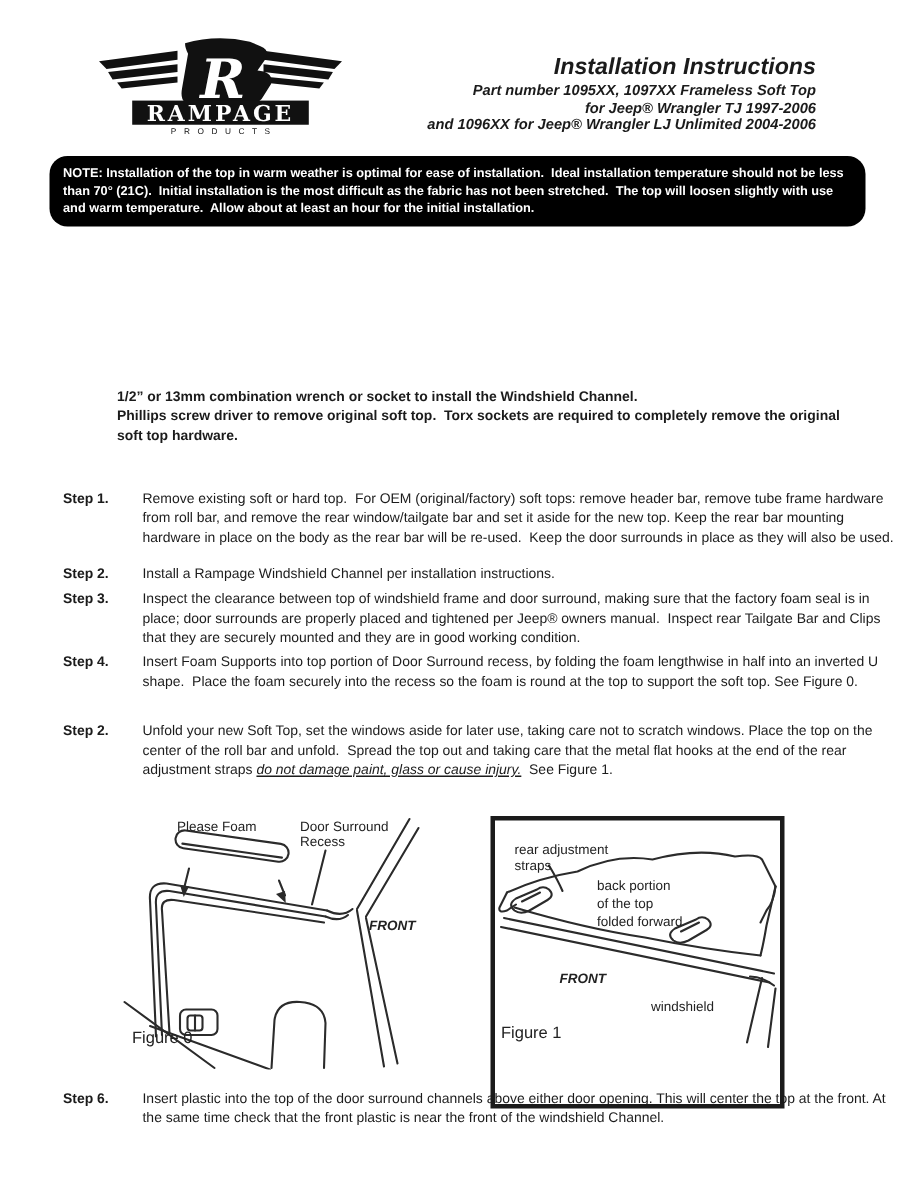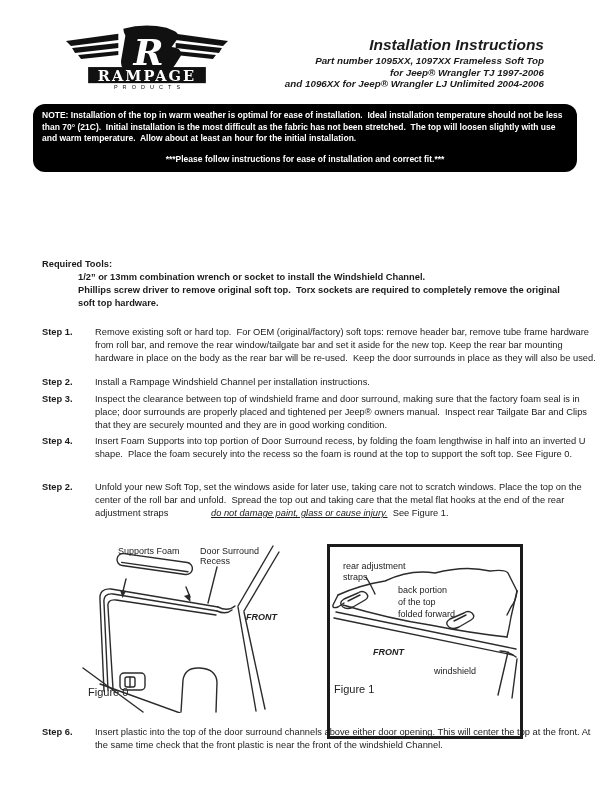--- a/index.html
+++ b/index.html
@@ -24,21 +24,21 @@
   .sec{position:absolute;left:42px;font-weight:bold;font-size:9.3px;line-height:13px;}
   .sec-items{margin-left:36px;width:500px;}
   .sec-item{white-space:pre-wrap;}
   .sec-included{top:190px;}
   .sec-tools{top:258px;}
 
   
   .step{position:absolute;left:42px;display:flex;font-size:9.3px;line-height:13px;}
   .step-label{width:53px;flex:none;font-weight:bold;}
   .step-text{width:505px;white-space:pre-wrap;}
-  .emph{font-style:italic;text-decoration:underline;margin-left:40px;}
+  .emph{font-style:italic;text-decoration:underline;}
 
   
   .fig{position:absolute;}
   .fig svg{position:absolute;left:0;top:0;}
   .flabel{position:absolute;font-size:9px;line-height:10px;color:#222;white-space:nowrap;}
   .flabel.front{font-weight:bold;font-style:italic;}
   .fcaption{position:absolute;font-size:11px;color:#222;white-space:nowrap;}
   .fig0{left:80px;top:543px;width:235px;height:170px;}
   .fig1{left:327px;top:544px;width:196px;height:195px;border:3px solid #1b1b1b;box-sizing:border-box;}
   .draw{stroke:#2b2b2b;stroke-width:1.4;fill:none;stroke-linecap:round;stroke-linejoin:round;}
@@ -67,26 +67,24 @@
 
   <div class="titleblock">
     <div class="doc-title">Installation Instructions</div>
     <div class="doc-sub">Part number 1095XX, 1097XX Frameless Soft Top</div>
     <div class="doc-sub">for Jeep® Wrangler TJ 1997-2006</div>
     <div class="doc-sub">and 1096XX for Jeep® Wrangler LJ Unlimited 2004-2006</div>
   </div>
 
   <div class="notebox">
     <div class="note-body">NOTE: Installation of the top in warm weather is optimal for ease of installation.  Ideal installation temperature should not be less than 70° (21C).  Initial installation is the most difficult as the fabric has not been stretched.  The top will loosen slightly with use and warm temperature.  Allow about at least an hour for the initial installation.</div>
-    <div class="note-footer">***Please follow instructions for ease of installation and correct fit.***</div>
   </div>
 
 
   <div class="sec sec-tools">
-    <div class="sec-heading">Required Tools:</div>
     <div class="sec-items">
       <div class="sec-item">1/2” or 13mm combination wrench or socket to install the Windshield Channel.</div>
       <div class="sec-item">Phillips screw driver to remove original soft top.  Torx sockets are required to completely remove the original soft top hardware.</div>
     </div>
   </div>
 
   <div class="step" style="top:326px">
     <div class="step-label">Step 1.</div>
     <div class="step-text">Remove existing soft or hard top.  For OEM (original/factory) soft tops: remove header bar, remove tube frame hardware from roll bar, and remove the rear window/tailgate bar and set it aside for the new top. Keep the rear bar mounting hardware in place on the body as the rear bar will be re-used.  Keep the door surrounds in place as they will also be used.</div>
   </div>
@@ -137,21 +135,21 @@
       <g transform="rotate(8 74 26)">
         <rect class="draw-fill" x="36" y="15" width="76" height="12" rx="6"></rect>
         <line class="draw" x1="41" y1="24" x2="108" y2="24" stroke-width="1"></line>
       </g>
 
       <path class="draw" d="M46,36 L43,48" stroke-width="1"></path>
       <polygon points="40,47 46,48 42.5,55" fill="#2b2b2b"></polygon>
       <path class="draw" d="M106,44 L110,54" stroke-width="1"></path>
       <polygon points="104,53 110,51 110.5,59" fill="#2b2b2b"></polygon>
     </svg>
-    <span class="flabel" style="left:38px;top:3px">Supports Foam</span>
+    <span class="flabel" style="left:38px;top:3px">Please Foam</span>
     <span class="flabel" style="left:120px;top:3px">Door Surround</span>
     <span class="flabel" style="left:120px;top:13px">Recess</span>
     <span class="flabel front" style="left:166px;top:69px">FRONT</span>
     <span class="fcaption" style="left:8px;top:143px">Figure 0</span>
   </div>
 
   <div class="fig fig1">
     <svg width="190" height="153" viewBox="0 0 190 153" aria-hidden="true">
 
       <path class="draw" d="M6,65 L186,102"></path>

